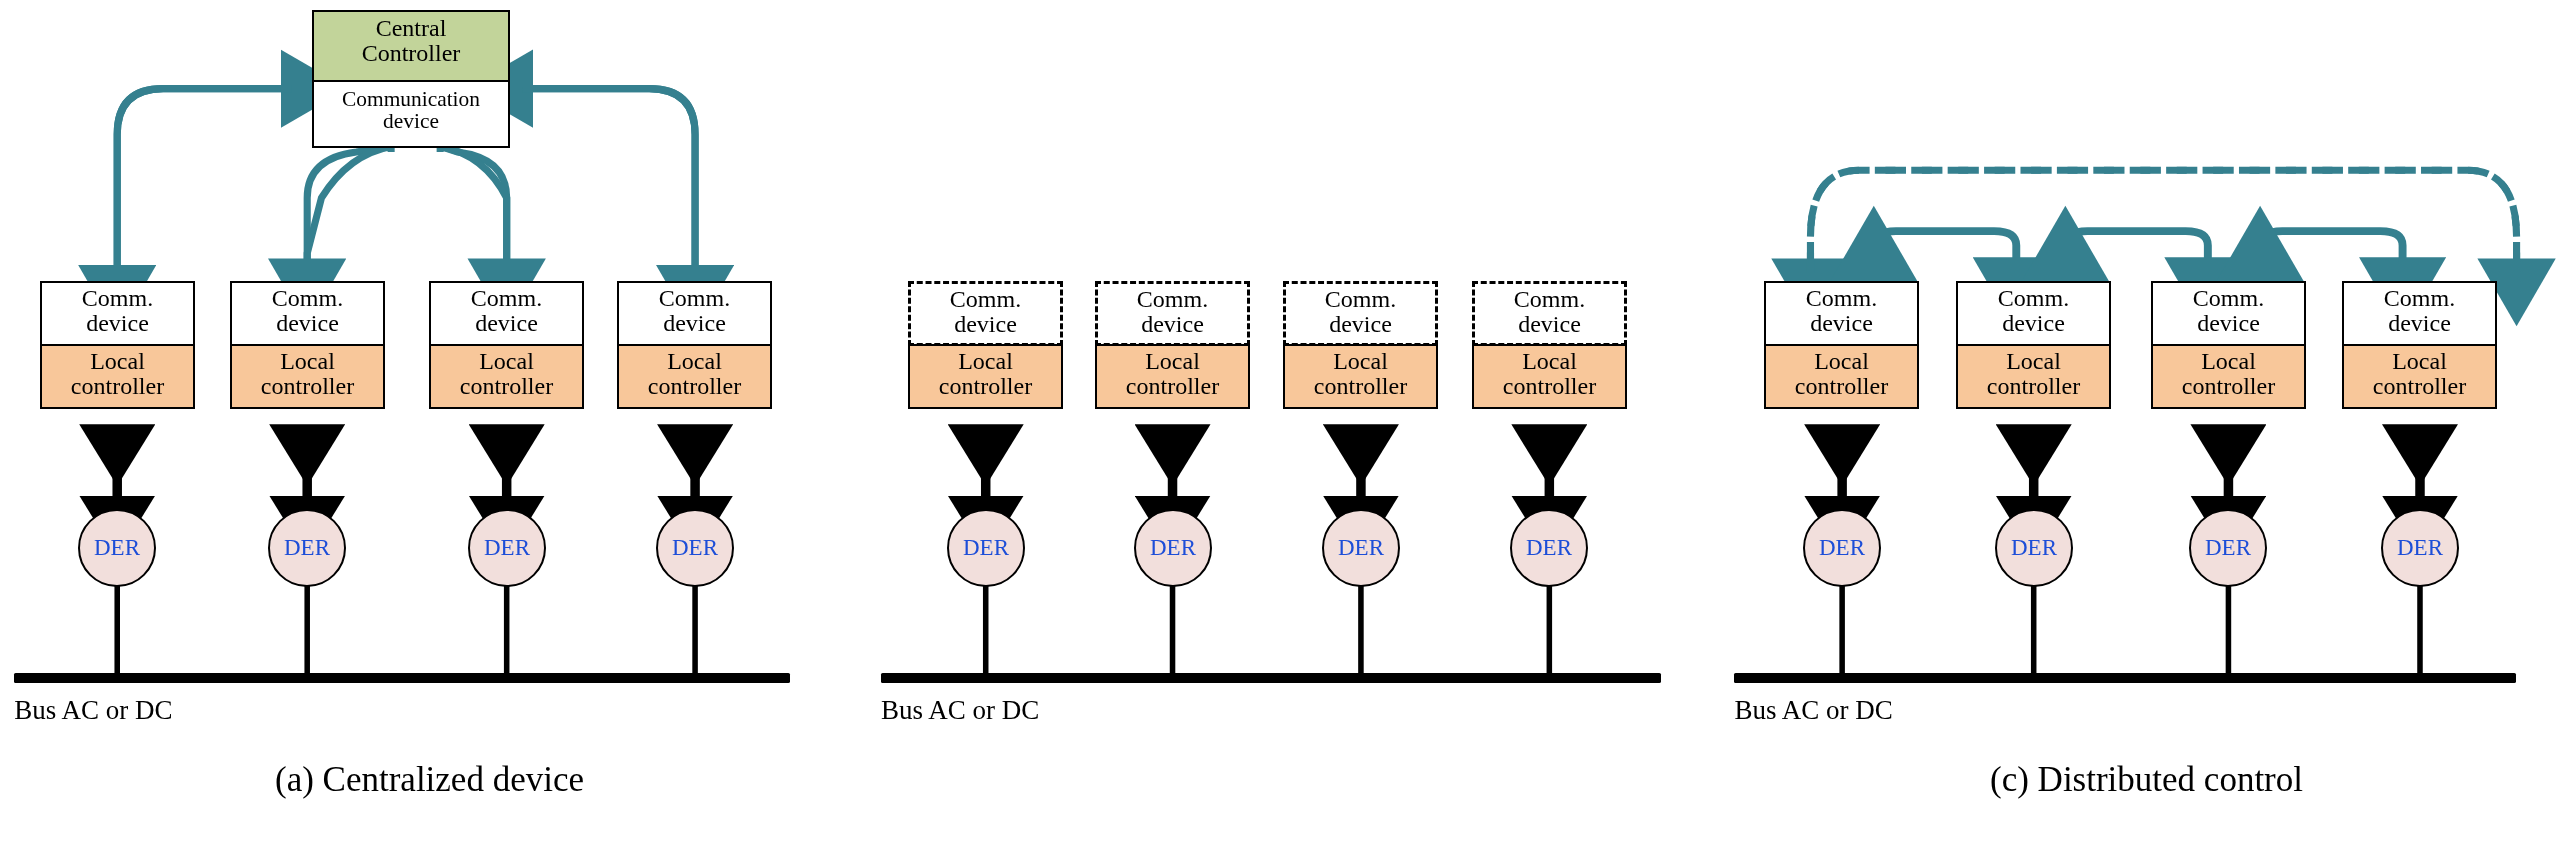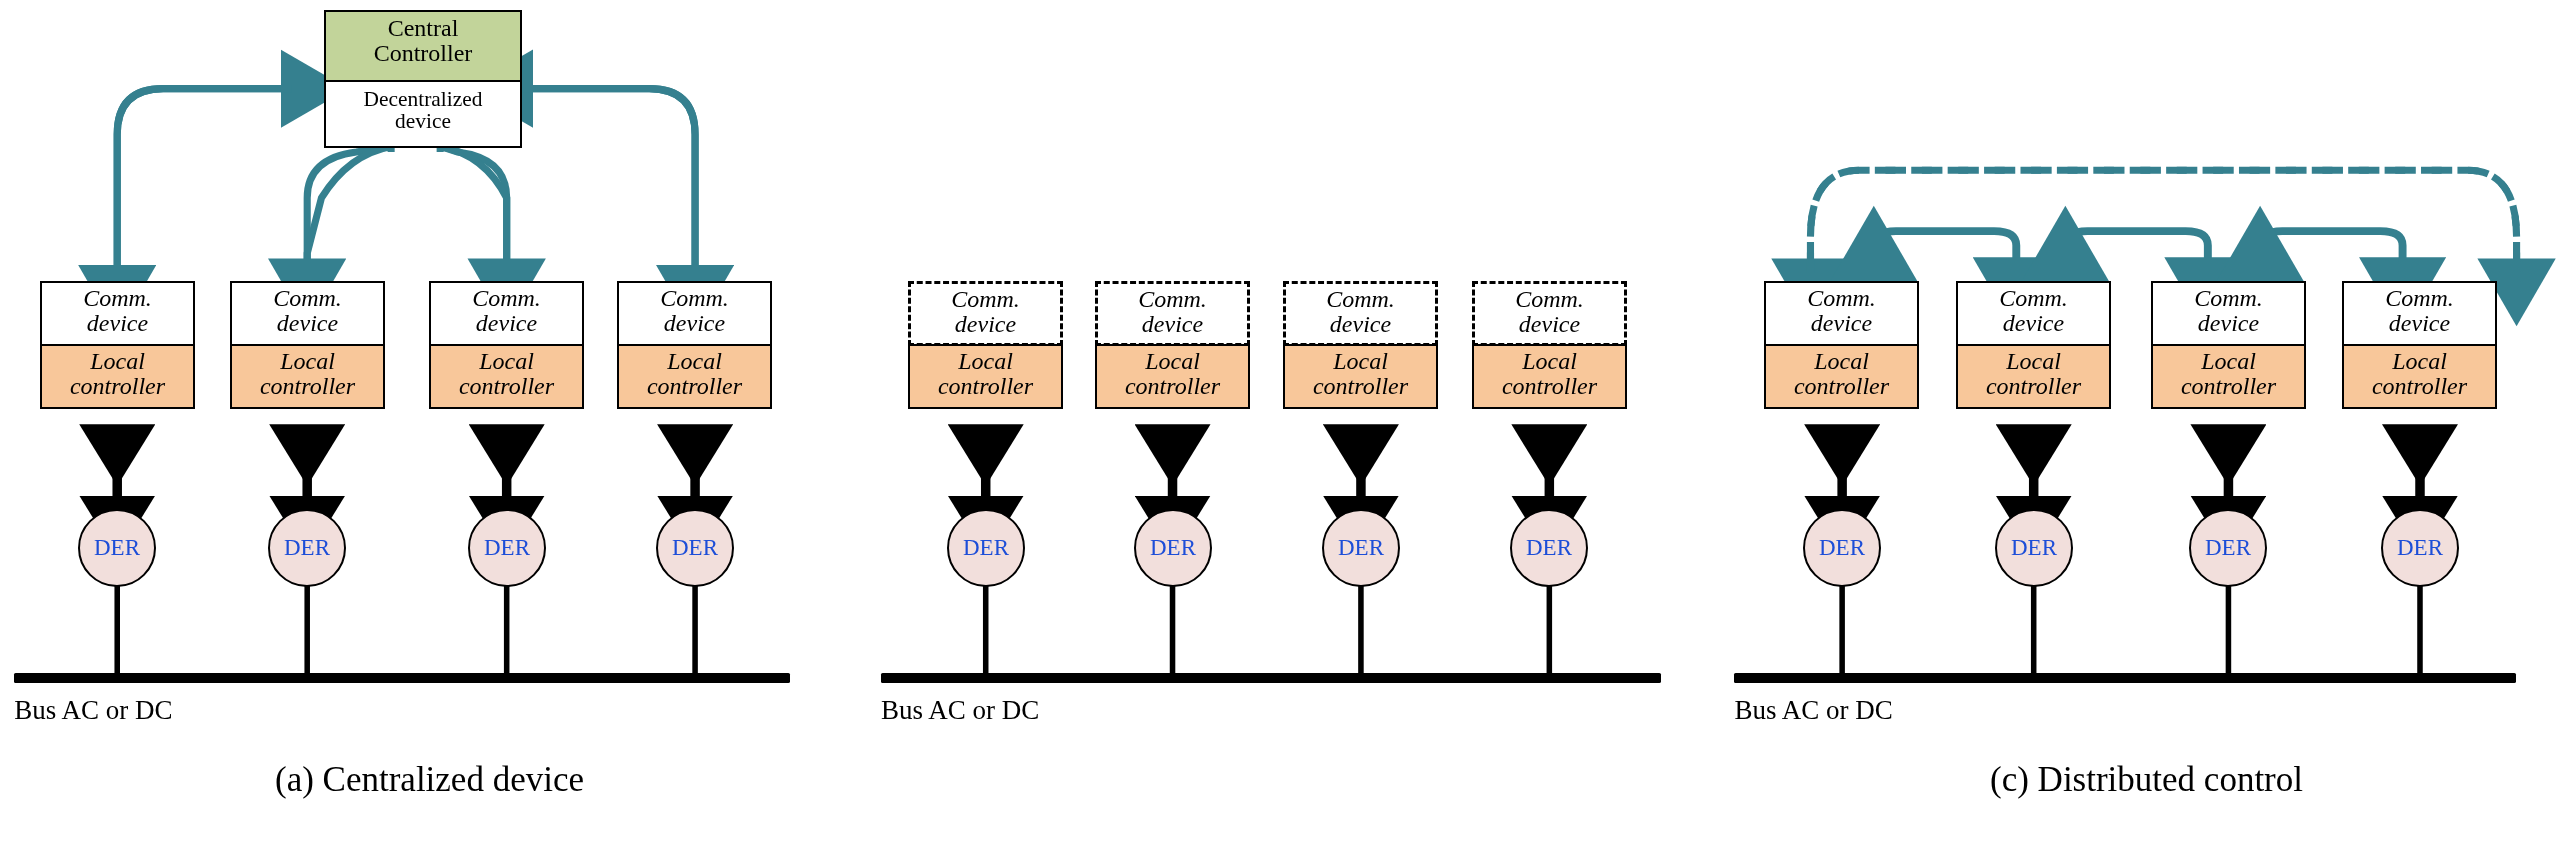--- a/index.html
+++ b/index.html
@@ -26,21 +26,20 @@
     height: 847px;
   }
   #panel-a { left: 0px;    width: 859px; }
   #panel-b { left: 859px; width: 859px; }
   #panel-c { left: 1717px; width: 859px; }
 
   
   .unit {
     position: absolute;
     width: 137px;
-    font-style: italic;
   }
   .box {
     box-sizing: border-box;
     width: 155px;
     border: 2.4px solid #000000;
     text-align: center;
     line-height: 1.04;
     font-size: 24px;
     color: #000000;
     background: #ffffff;
@@ -170,27 +169,27 @@
       </g>
 
       <g>
         <path d="M 148,740 L 148,855" stroke="#000000" stroke-width="7"></path>
         <path d="M 388,740 L 388,855" stroke="#000000" stroke-width="7"></path>
         <path d="M 640,740 L 640,855" stroke="#000000" stroke-width="7"></path>
         <path d="M 878,740 L 878,855" stroke="#000000" stroke-width="7"></path>
       </g>
     </svg>
 
-    <div class="central-unit" style="left:324px; top:9.5px;border-radius:6px;">
+    <div class="central-unit" style="left:312px; top:9.5px;border-radius:6px;">
       <div class="box central">
         <span class="ln">Central</span>
         <span class="ln">Controller</span>
       </div>
       <div class="box central-comm">
-        <span class="ln">Decentralized</span>
+        <span class="ln">Communication</span>
         <span class="ln">device</span>
       </div>
     </div>
 
     <div class="unit" style="left:40px; top:281px;">
       <div class="box comm">
         <span class="ln">Comm.</span>
         <span class="ln">device</span>
       </div>
       <div class="box local">

